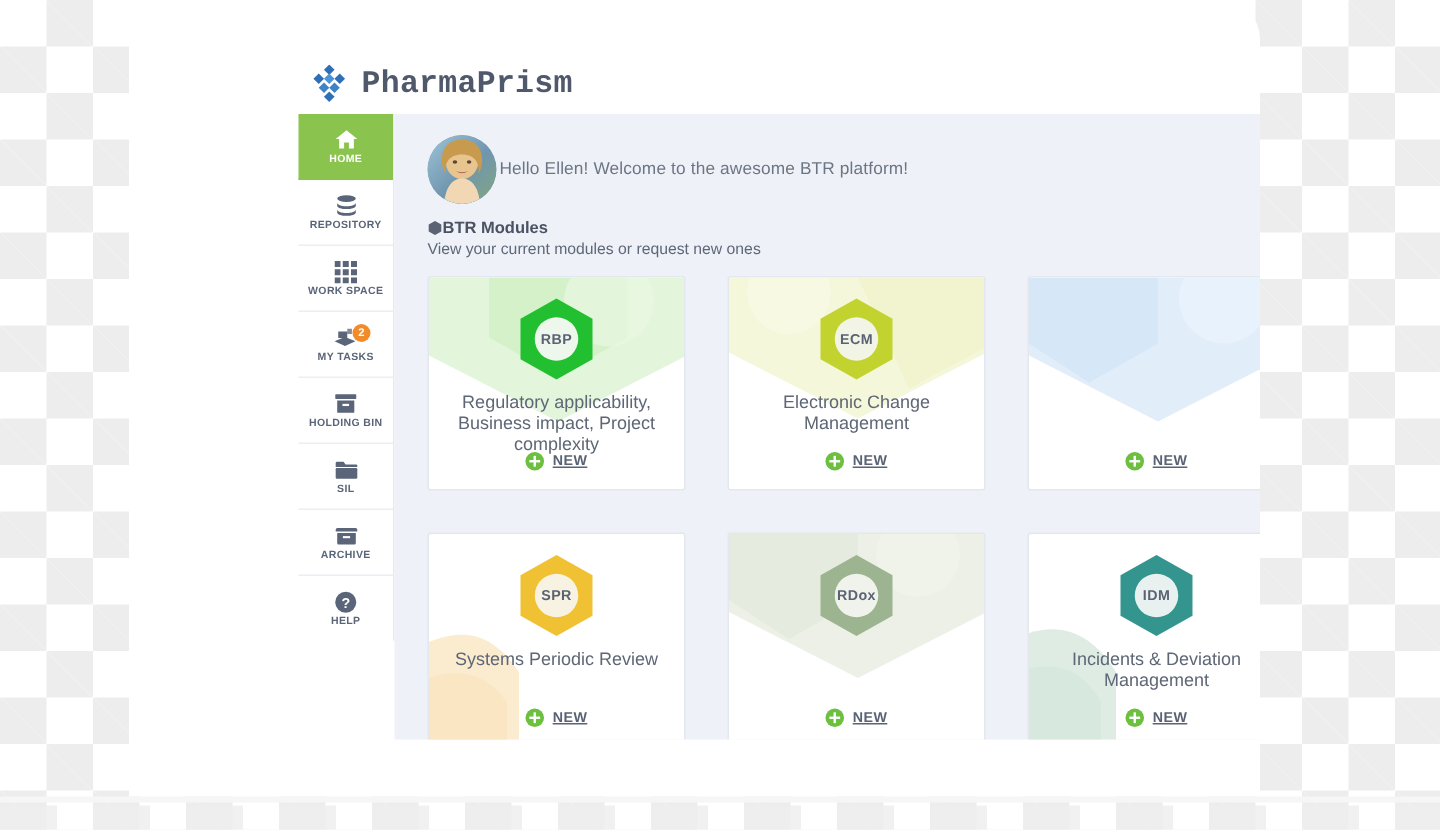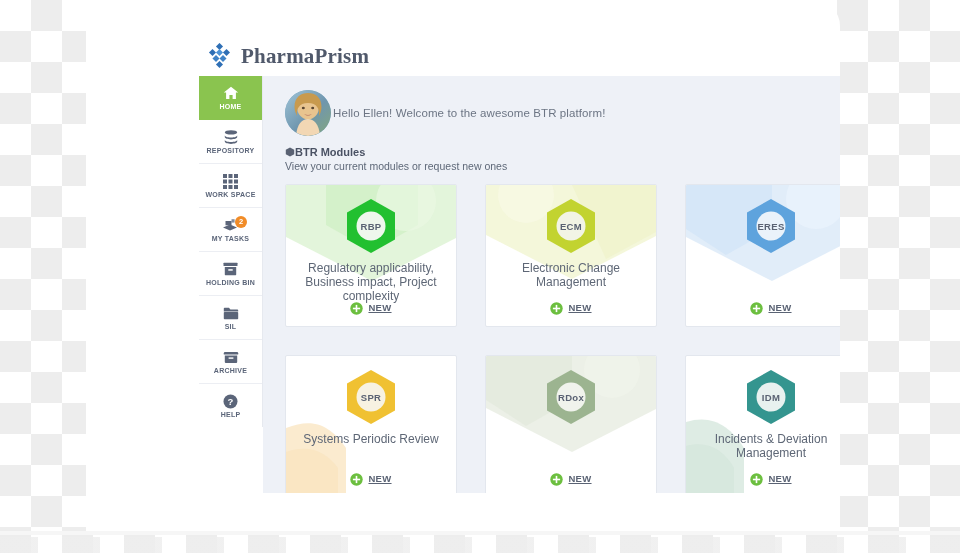--- a/index.html
+++ b/index.html
@@ -55,21 +55,21 @@
   .brand {
     position: absolute;
     left: 120px;
     top: 43px;
     display: flex;
     align-items: center;
     gap: 9px;
   }
   .brand-mark { width: 26px; height: 26px; }
   .brand-name {
-    font-family: Liberation Serif, serif;
+    font-family: Liberation Mono, monospace;
     font-size: 21px;
     font-weight: 700;
     color: #50596b;
     letter-spacing: .2px;
   }
 
   
   .sidebar {
     position: absolute;
     left: 113px;
@@ -481,27 +481,20 @@
       </div>
 
       <div class="card">
         <div class="card-wash">
           <svg width="172" height="141" viewBox="0 0 172 141" xmlns="http://www.w3.org/2000/svg">
             <path d="M0 0 H172 V52 L86 96 L0 52 Z" fill="#dceaf8" opacity=".85"></path>
             <path d="M0 0 H86 V44 L40 70 L0 44 Z" fill="#cfe2f6" opacity=".6"></path>
             <circle cx="130" cy="14" r="30" fill="#eaf3fc" opacity=".8"></circle>
           </svg>
         </div>
-        <div class="hexwrap">
-          <svg width="54" height="58" viewBox="0 0 54 58" xmlns="http://www.w3.org/2000/svg">
-            <polygon points="27,2 51,15.5 51,42.5 27,56 3,42.5 3,15.5" fill="#5ea3dd"></polygon>
-            <circle cx="27" cy="29" r="14.5" fill="#eaf2fa"></circle>
-          </svg>
-          <span class="hex-code">ERES</span>
-        </div>
         <div class="card-new">
           <span class="plus-icon">
             <svg width="13" height="13" viewBox="0 0 13 13" xmlns="http://www.w3.org/2000/svg">
               <circle cx="6.5" cy="6.5" r="6.2" fill="#6cbf3f"></circle>
               <rect x="5.7" y="2.9" width="1.6" height="7.2" fill="#ffffff"></rect>
               <rect x="2.9" y="5.7" width="7.2" height="1.6" fill="#ffffff"></rect>
             </svg>
           </span>
           <span class="new-label">NEW</span>
         </div>

